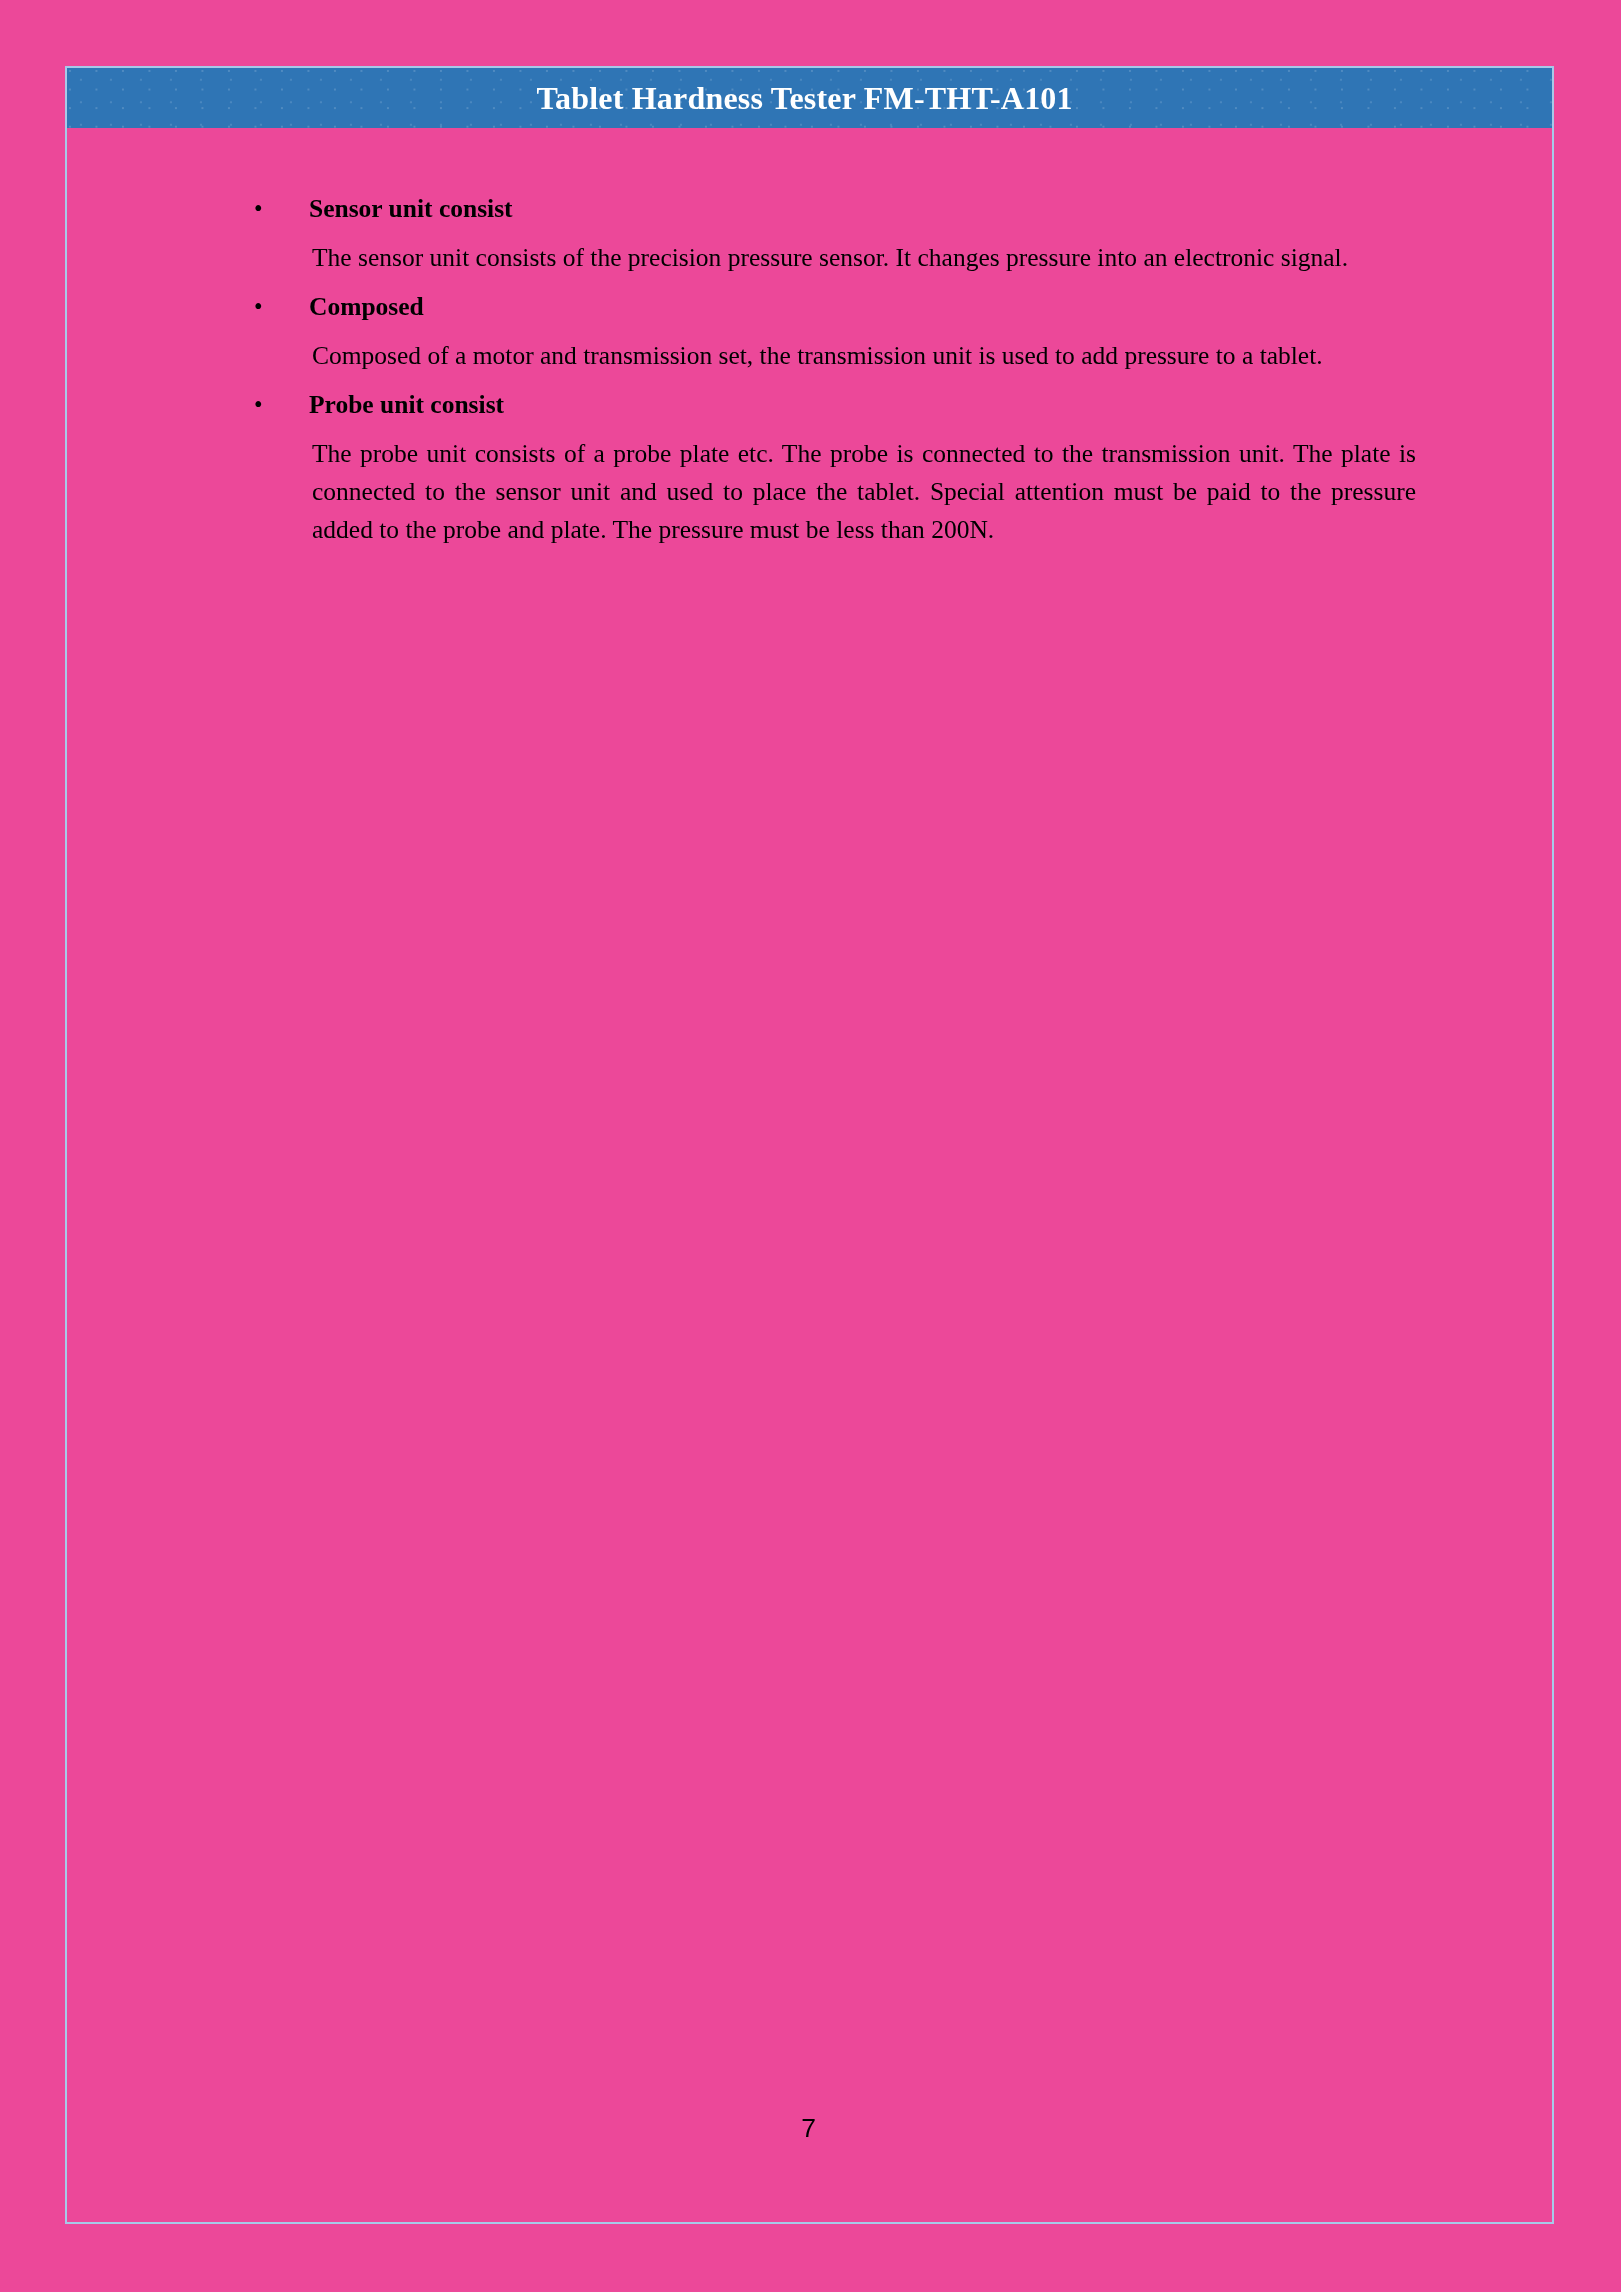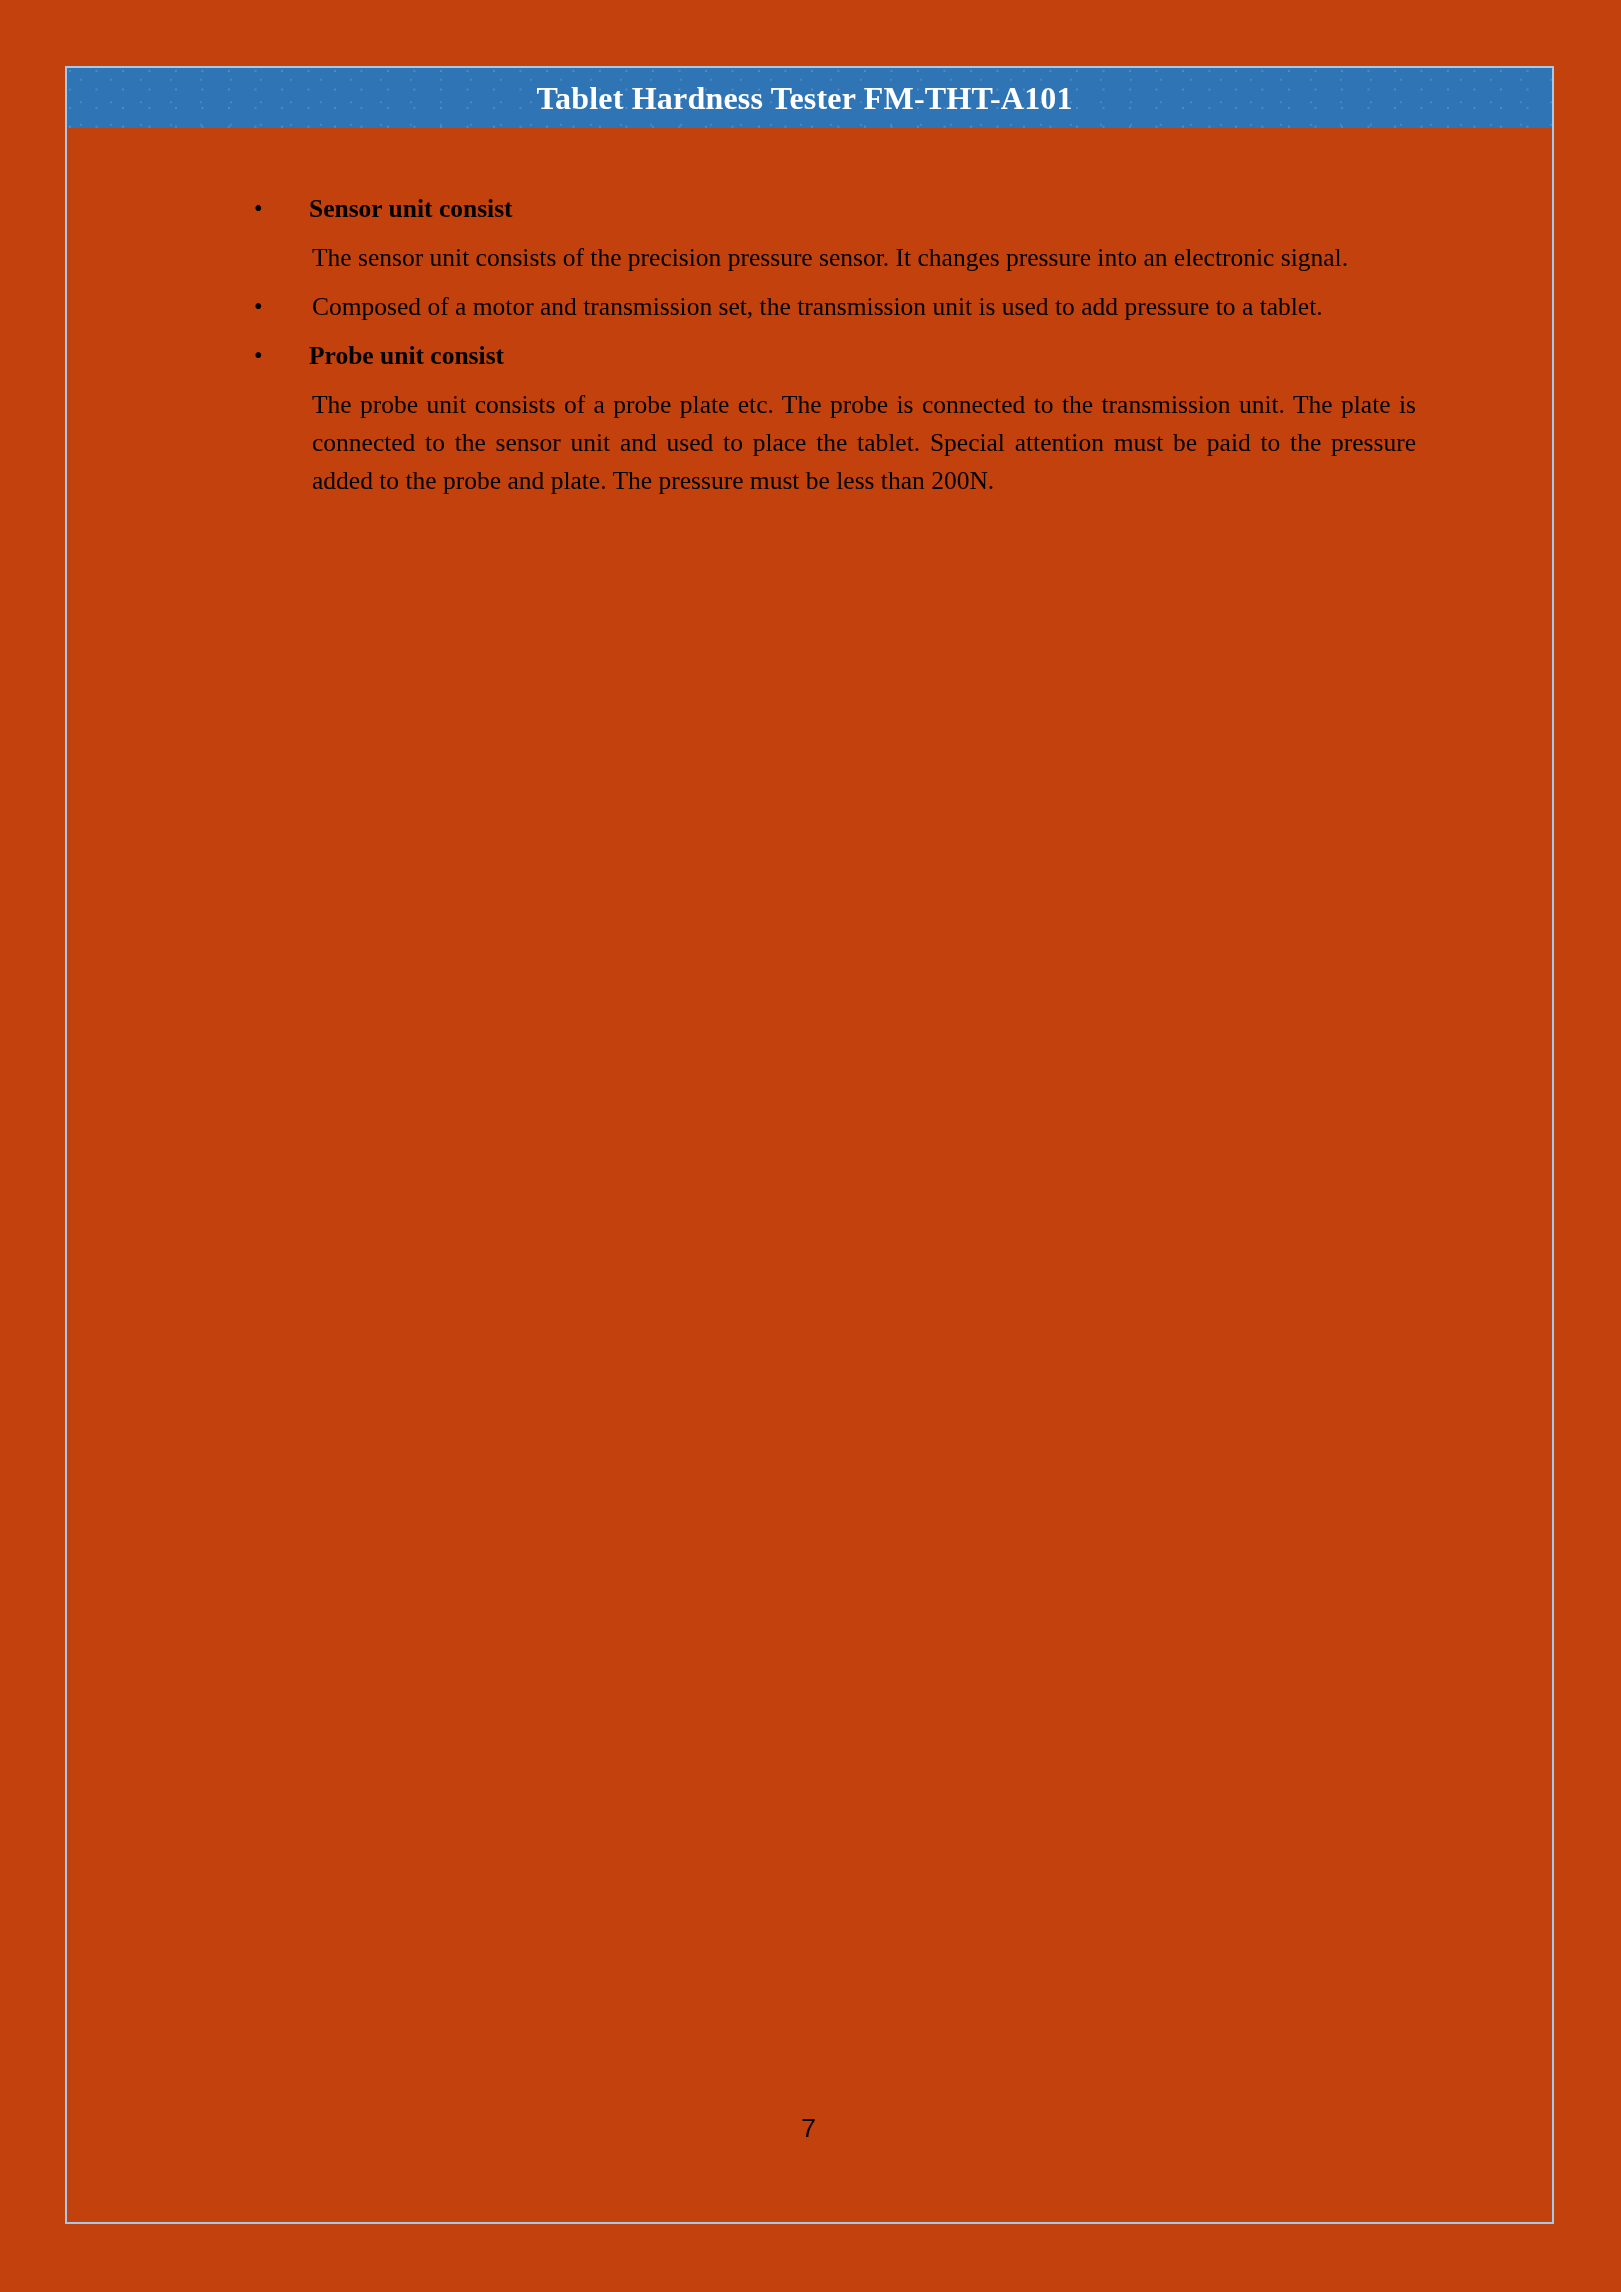--- a/index.html
+++ b/index.html
@@ -6,21 +6,21 @@
   html, body {
     margin: 0;
     padding: 0;
     background: #ffffff;
   }
 
   .page {
     position: relative;
     width: 1621px;
     height: 2293px;
-    background: #c2410c;
+    background: #ec4899;
     overflow: hidden;
     font-family: "Liberation Serif", "DejaVu Serif", serif;
   }
 
   
   .page-frame {
     position: absolute;
     left: 65px;
     top: 66px;
     width: 1489px;
@@ -152,20 +152,21 @@
     <ul class="bullet-list">
 
       <li class="bullet-item">
         <span class="bullet-marker">•</span>
         <p class="item-heading">Sensor unit consist</p>
         <p class="item-body">The sensor unit consists of the precision pressure sensor. It changes pressure into an electronic signal.</p>
       </li>
 
       <li class="bullet-item">
         <span class="bullet-marker">•</span>
+        <p class="item-heading">Composed</p>
         <p class="item-body">Composed of a motor and transmission set, the transmission unit is used to add pressure to a tablet.</p>
       </li>
 
       <li class="bullet-item">
         <span class="bullet-marker">•</span>
         <p class="item-heading">Probe unit consist</p>
         <p class="item-body justified">The probe unit consists of a probe plate etc. The probe is connected to the transmission unit. The plate is connected to the sensor unit and used to place the tablet. Special attention must be paid to the pressure added to the probe and plate. The pressure must be less than 200N.</p>
       </li>
 
     </ul>

